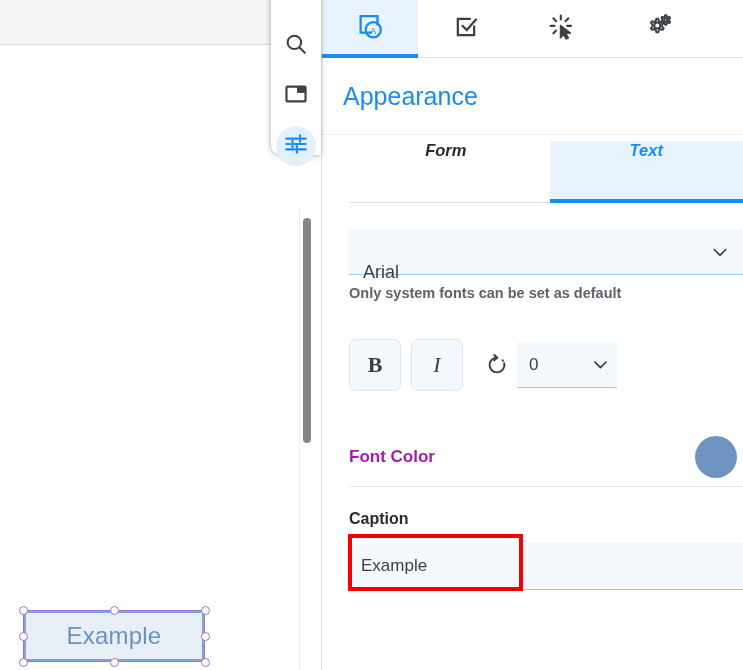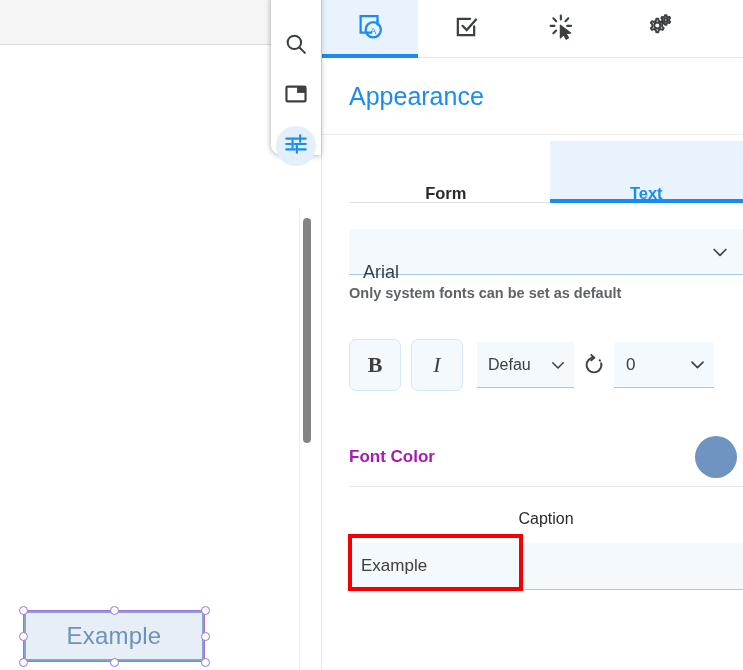--- a/index.html
+++ b/index.html
@@ -186,21 +186,21 @@
     position: absolute;
     left: 0; right: 0; bottom: -1px;
     height: 4px;
     background: #1a8cf0;
   }
 
   .panel-title {
     height: 77px;
     display: flex;
     align-items: center;
-    padding-left: 27px;
+    padding-left: 21px;
     box-sizing: border-box;
     border-bottom: 1px solid #ededed;
     font-size: 25px;
     color: #1a8cf0;
     font-weight: 400;
   }
 
   
   .subtabs {
     position: relative;
@@ -215,26 +215,27 @@
     content: "";
     position: absolute;
     left: 27px; right: 0; bottom: 0;
     height: 1px;
     background: #e0e0e0;
   }
   .subtab {
     position: relative;
     width: 197px;
     display: flex;
-    align-items: flex-end;
+    align-items: flex-start;
     justify-content: center;
     font-size: 16.5px;
     font-weight: bold;
     color: #2b2b2b;
     box-sizing: border-box;
+    font-style: italic;
   }
   .subtab.active {
     background: #e8f3fd;
     color: #1a8cf0;
     margin-left: 7px;
   }
   .subtab.active::after {
     content: "";
     position: absolute;
     left: 0; right: 0; bottom: 0;
@@ -353,22 +354,21 @@
     width: 42px;
     height: 42px;
     border-radius: 50%;
     margin-right: 7px;
   }
 
   .caption-label {
     margin-top: 23px;
     font-size: 16px;
     color: #2b2b2b;
-    font-weight: normal;
-    text-align: center;
+    font-weight: bold;
   }
   .caption-field-wrap {
     position: relative;
     margin-top: 15px;
     width: 395px;
     height: 47px;
   }
   .caption-field {
     position: absolute;
     left: 0; top: 0;
@@ -546,28 +546,20 @@
 
       <div class="row style-row">
         <div class="sq-btn bold">
           <span>B</span>
         </div>
         <div class="gap-10"></div>
         <div class="sq-btn italic">
           <span>I</span>
         </div>
         <div class="gap-14"></div>
-        <div class="mini-select">
-          <span class="ms-value">Defau</span>
-          <span class="chev">
-            <svg width="18" height="18" viewBox="0 0 24 24" fill="none" stroke="#3c4043" stroke-width="2" stroke-linecap="round" stroke-linejoin="round">
-              <polyline points="5,9 12,16 19,9"></polyline>
-            </svg>
-          </span>
-        </div>
         <div class="rot-icon-box">
           <svg width="24" height="24" viewBox="0 0 24 24" fill="none" stroke="#3c4043" stroke-width="1.9" stroke-linecap="round">
             <path d="M12 4.6 A7.4 7.4 0 1 0 19.4 12" stroke-dasharray="0 0"></path>
             <path d="M19.4 12 A7.4 7.4 0 0 0 17.6 7.2" stroke-dasharray="1.8 2.6"></path>
             <polyline points="9.3,2 12.2,4.7 9.3,7.4"></polyline>
           </svg>
         </div>
         <div class="angle-select">
           <span class="as-value">0</span>
           <span class="chev">

